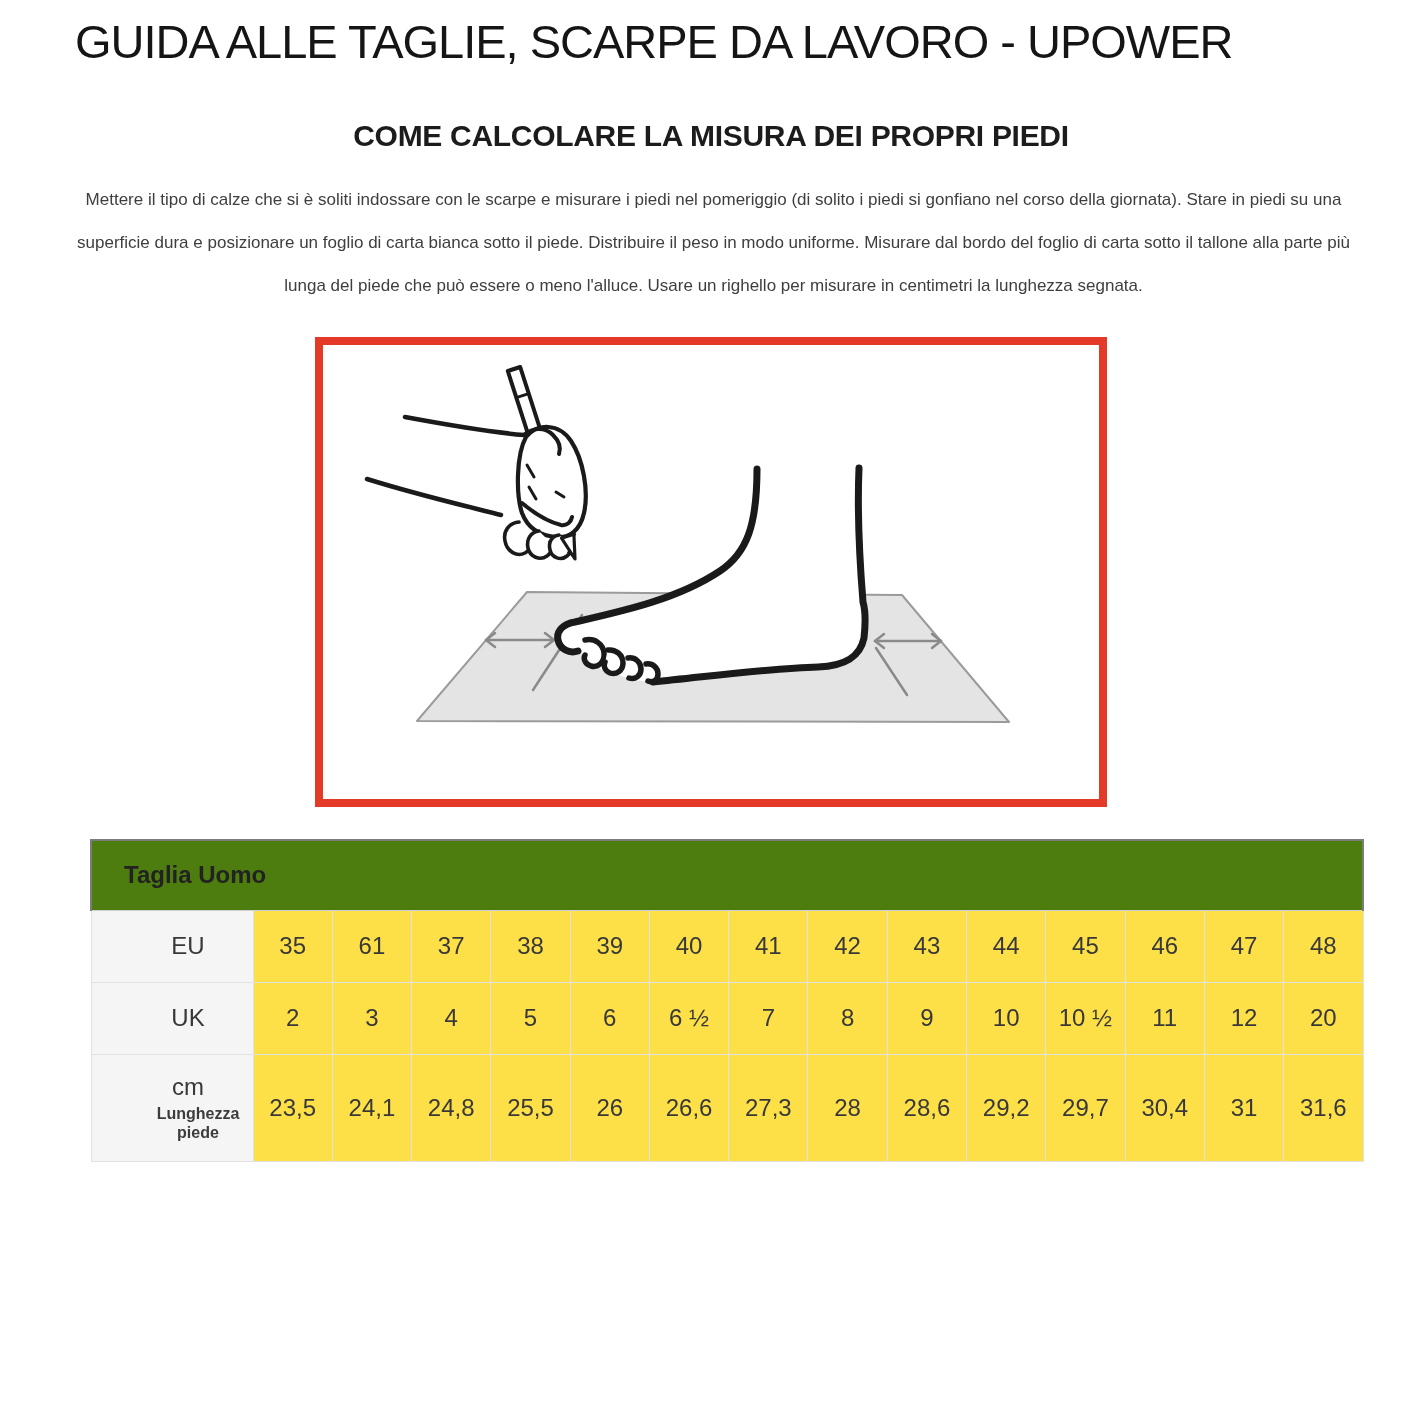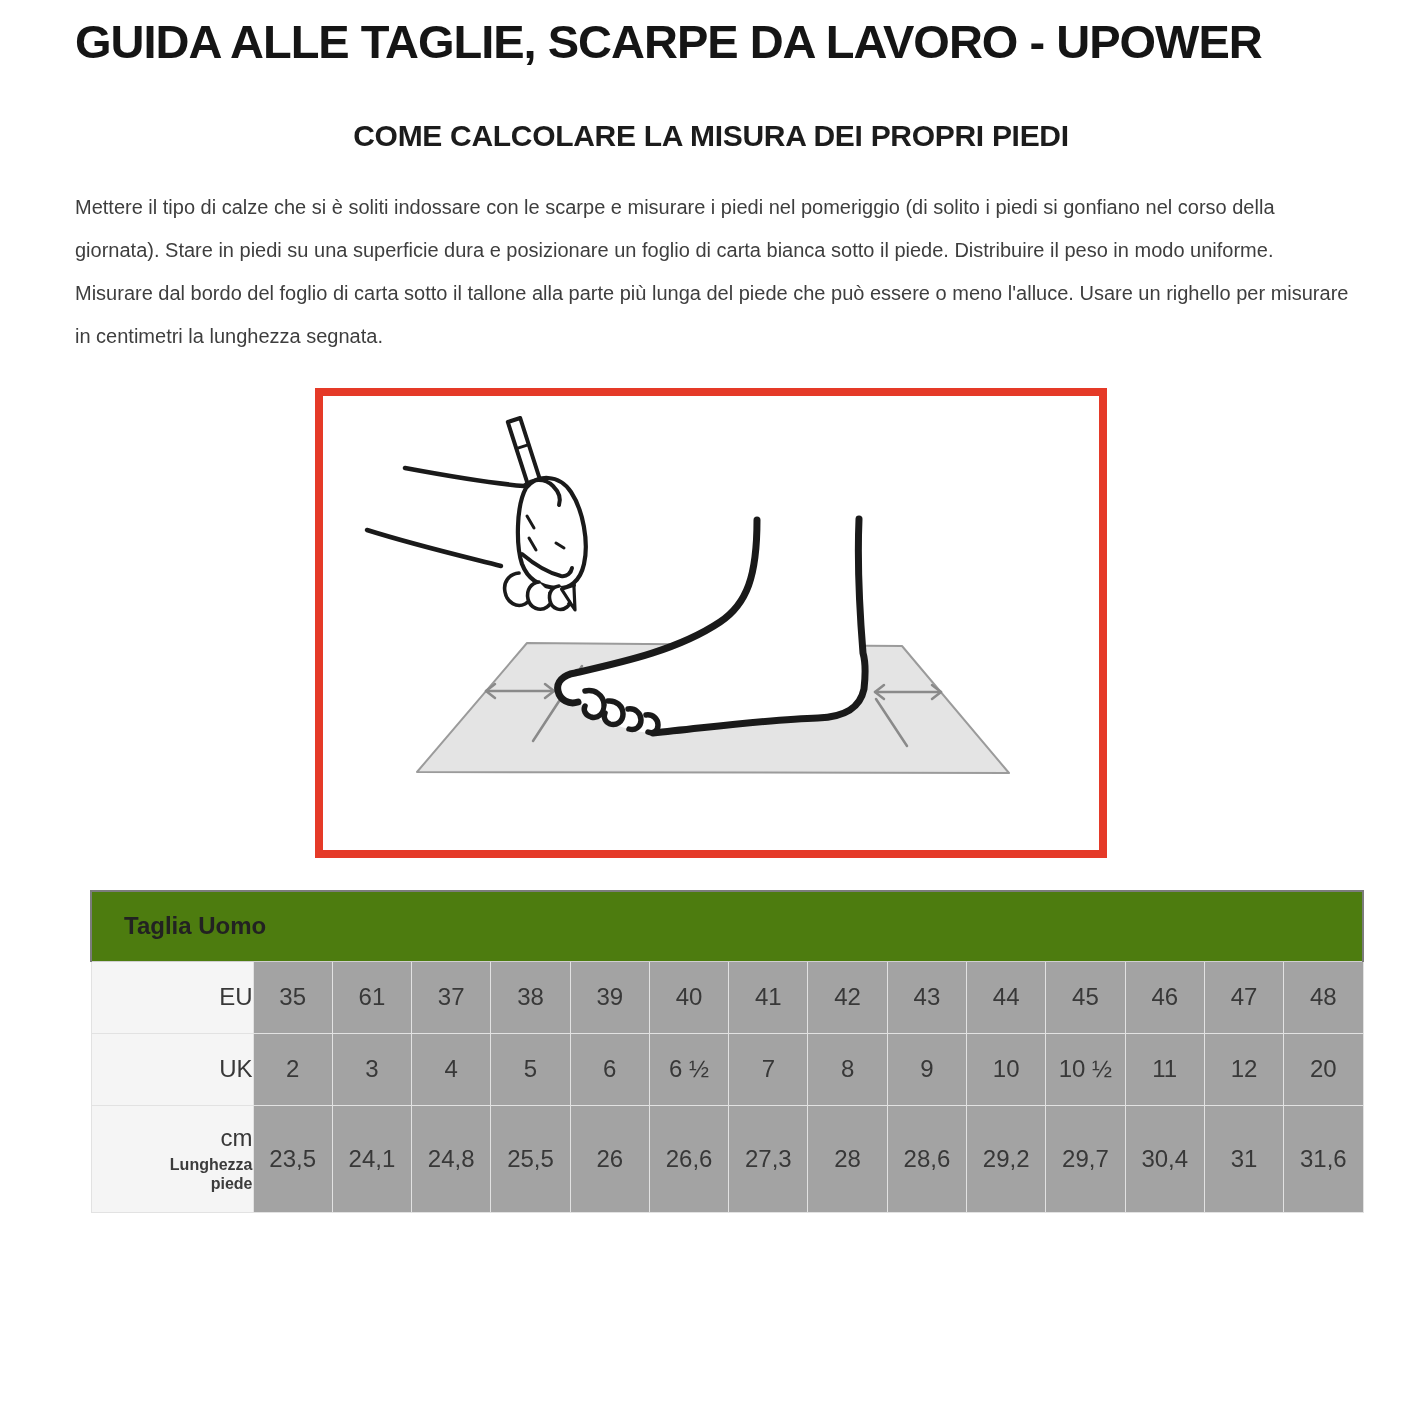--- a/index.html
+++ b/index.html
@@ -5,30 +5,30 @@
   html,body{margin:0;padding:0;background:#ffffff;}
   body{
     width:1422px;min-height:1422px;
     font-family:"Liberation Sans","DejaVu Sans",sans-serif;
     color:#3c3c3c;
   }
   .page{width:1422px;overflow:hidden;}
 
   .page-title{
     margin:0 40px 0 75px;padding-top:16px;
-    font-size:47px;font-weight:700;line-height:1.12;
+    font-size:47px;font-weight:400;line-height:1.12;
     letter-spacing:-1px;color:#151515;white-space:nowrap;
   }
   .page-subtitle{
     margin:50px 0 0 0;text-align:center;
     font-size:30px;font-weight:700;letter-spacing:-0.3px;color:#1c1c1c;
   }
   .intro{
-    margin:33px 70px 0 75px;max-width:1290px;
-    font-size:20px;line-height:43px;color:#3e3e3e;
+    margin:25px 70px 0 75px;max-width:1290px;
+    font-size:17px;line-height:43px;color:#3e3e3e;text-align:center;
   }
 
   .figure{
     width:776px;height:454px;
     margin:30px auto 0 auto;
     border:8px solid #e53a28;
     background:#ffffff;
   }
   .figure svg{display:block;width:776px;height:454px;}
 
@@ -47,24 +47,24 @@
     background:#4d7c0f;
     border:2px solid #7c7c7c;
     border-bottom:1px solid #cfcfcf;
     height:69px;padding:0 0 0 32px;
     font-weight:700;font-size:24px;color:#222222;
     vertical-align:middle;
   }
   tbody td{
     border:1px solid #e2e2e2;
     vertical-align:middle;text-align:center;
-    background:#a3a3a3;height:71px;padding:0;
+    background:#fde047;height:71px;padding:0;
   }
   tbody td.label-cell{
-    background:#f5f5f5;text-align:right;padding-left:32px;
+    background:#f5f5f5;text-align:center;padding-left:32px;
   }
   tbody tr.row-cm td{height:106px;}
   .sublabel{font-size:16px;font-weight:700;color:#3c3c3c;margin-top:3px;line-height:1.2;padding-left:20px;}
 </style>
 </head>
 <body>
 
 <div class="page">
 
   <h1 class="page-title">GUIDA ALLE TAGLIE, SCARPE DA LAVORO - UPOWER</h1>

